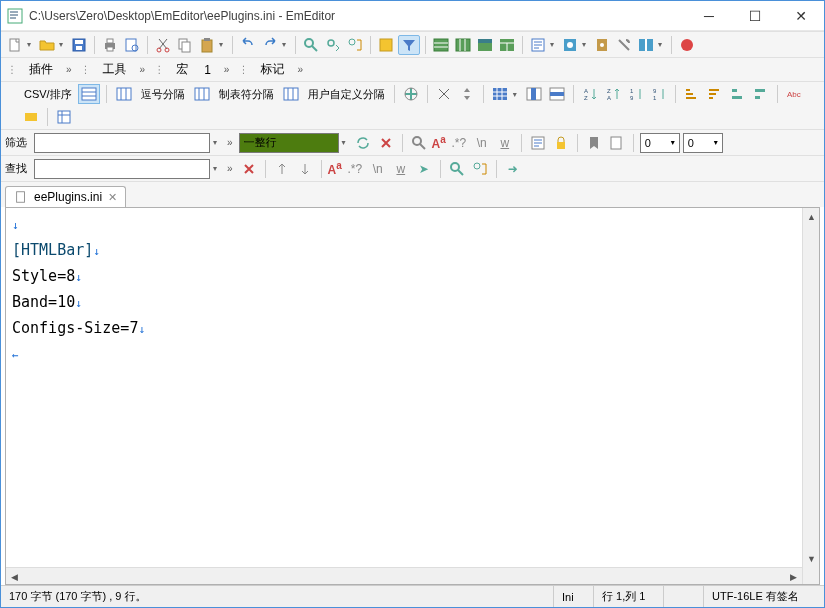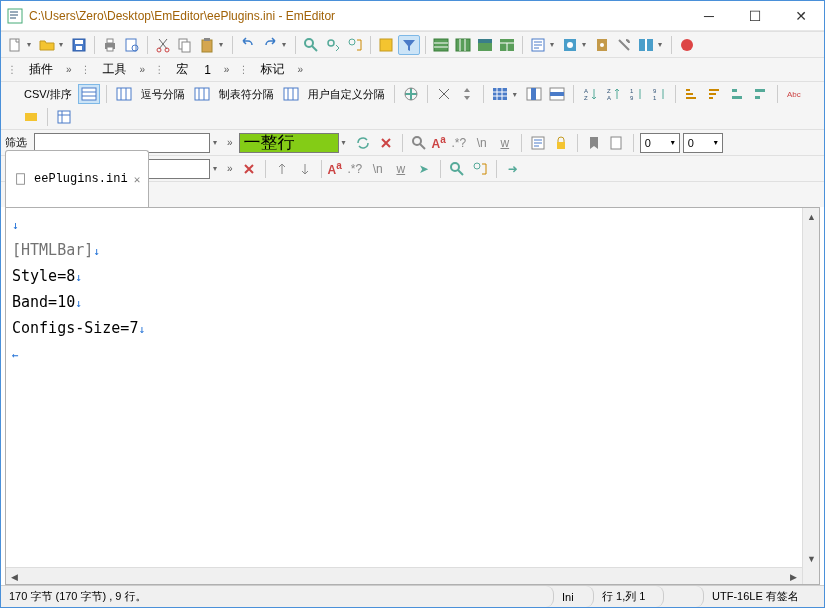--- a/index.html
+++ b/index.html
@@ -1,55 +1,55 @@
 <!DOCTYPE html>
 <html><head>
 <meta charset="utf-8">
 <style>
 * { box-sizing: border-box; margin: 0; padding: 0; }
 body { font-family: "Microsoft YaHei", "Segoe UI", sans-serif; font-size: 12px; background: #fff; overflow: hidden; }
 .window { width: 825px; height: 608px; border: 1px solid #4a90d9; display: flex; flex-direction: column; background: #fff; }
 .titlebar { height: 30px; background: #fff; display: flex; align-items: center; padding: 0 0 0 6px; border-bottom: 1px solid #e8e8e8; }
 .titlebar-icon { width: 16px; height: 16px; margin-right: 6px; }
-.titlebar-text { flex: 1; color: #a16207; font-size: 12px; }
+.titlebar-text { flex: 1; color: #404040; font-size: 12px; }
 .win-controls { display: flex; height: 100%; }
 .win-btn { width: 46px; display: flex; align-items: center; justify-content: center; color: #333; font-size: 14px; }
 .menubar { height: 24px; display: flex; align-items: center; padding: 0 4px; background: #fff; }
 .menu-item { padding: 3px 8px; font-size: 12px; color: #000; }
 .menu-item.active { background: #bfdcf2; border: 1px solid #7eb8e6; padding: 2px 7px; }
 .toolbar { display: flex; align-items: center; padding: 2px 4px; background: #f5f5f5; border-top: 1px solid #e0e0e0; flex-wrap: wrap; gap: 2px; min-height: 26px; }
 .tb-btn { width: 20px; height: 20px; display: inline-flex; align-items: center; justify-content: center; border-radius: 2px; }
 .tb-sep { width: 1px; height: 18px; background: #ccc; margin: 0 3px; }
 .dropdown-arrow { width: 8px; font-size: 8px; color: #666; }
 .tabbar { height: 24px; display: flex; align-items: center; padding: 0 4px; background: #f5f5f5; border-top: 1px solid #e0e0e0; gap: 4px; }
 .tab-label { padding: 2px 6px; font-size: 12px; }
 .tab-handle { color: #888; padding: 0 2px; font-size: 10px; }
 .chevrons { font-size: 10px; color: #555; padding: 0 3px; }
 .csv-bar { display: flex; align-items: center; padding: 2px 20px; background: #f5f5f5; border-top: 1px solid #e0e0e0; gap: 3px; flex-wrap: wrap; min-height: 26px; }
 .csv-label { font-size: 11px; padding: 0 3px; }
 .csv-btn { width: 22px; height: 20px; display: inline-flex; align-items: center; justify-content: center; }
 .csv-btn.active { background: #cce4f7; border: 1px solid #7eb8e6; }
 .filter-row { display: flex; align-items: center; padding: 2px 4px; background: #f5f5f5; border-top: 1px solid #e0e0e0; gap: 3px; min-height: 26px; }
 .filter-label { font-size: 11px; min-width: 26px; }
 .filter-input { width: 176px; height: 20px; border: 1px solid #7a7a7a; background: #fff; font-size: 11px; padding: 0 4px; }
-.filter-combo { width: 100px; height: 20px; border: 1px solid #7a7a7a; background: #84cc16; font-size: 17px; padding: 0 4px; }
+.filter-combo { width: 100px; height: 20px; border: 1px solid #7a7a7a; background: #4d7c0f; font-size: 11px; padding: 0 4px; }
 .spin { width: 40px; height: 20px; border: 1px solid #7a7a7a; background: #fff; font-size: 11px; display: inline-flex; align-items: center; padding: 0 4px; }
 .file-tabs { height: 26px; display: flex; align-items: flex-end; background: #f5f5f5; border-top: 1px solid #e0e0e0; padding: 0 4px; }
-.file-tab { background: #fff; border: 1px solid #b0b0b0; border-bottom: none; padding: 21px 8px; font-size: 12px; display: flex; align-items: center; gap: 6px; border-radius: 3px 3px 0 0; font-family: Liberation Mono, monospace; }
+.file-tab { background: #fff; border: 1px solid #b0b0b0; border-bottom: none; padding: 3px 8px; font-size: 12px; display: flex; align-items: center; gap: 6px; border-radius: 3px 3px 0 0; }
 .tab-close { color: #888; font-size: 11px; }
 .editor { flex: 1; background: #fff; border: 1px solid #b0b0b0; margin: 0 4px 0 4px; overflow: auto; position: relative; }
 .editor-content { padding: 4px 6px; font-family: Consolas, monospace; font-size: 15px; line-height: 25px; }
 .ed-line { white-space: pre; }
 .eol { color: #1e6fd6; font-size: 11px; }
-.section { color: #737373; }
+.section { color: #0c4a6e; }
 .scrollbar-v { position: absolute; right: 0; top: 0; bottom: 0; width: 17px; background: #f0f0f0; border-left: 1px solid #ddd; }
 .scrollbar-h { position: absolute; left: 0; right: 17px; bottom: 0; height: 17px; background: #f0f0f0; border-top: 1px solid #ddd; }
 .scroll-arrow { width: 17px; height: 17px; display: flex; align-items: center; justify-content: center; color: #555; font-size: 9px; }
 .statusbar { height: 22px; display: flex; align-items: center; background: #f0f0f0; border-top: 1px solid #ccc; font-size: 11px; }
-.status-seg { padding: 4px 8px; border-right: 1px solid #ccc; height: 100%; display: flex; align-items: center; border-radius: 8px; }
+.status-seg { padding: 4px 8px; border-right: 1px solid #ccc; height: 100%; display: flex; align-items: center; }
 .status-seg.flex { flex: 1; }
 svg { display: block; }
 .icon-box { width: 16px; height: 16px; }
 </style>
 </head>
 <body>
 
 <div class="window">
 
   <div class="titlebar">

